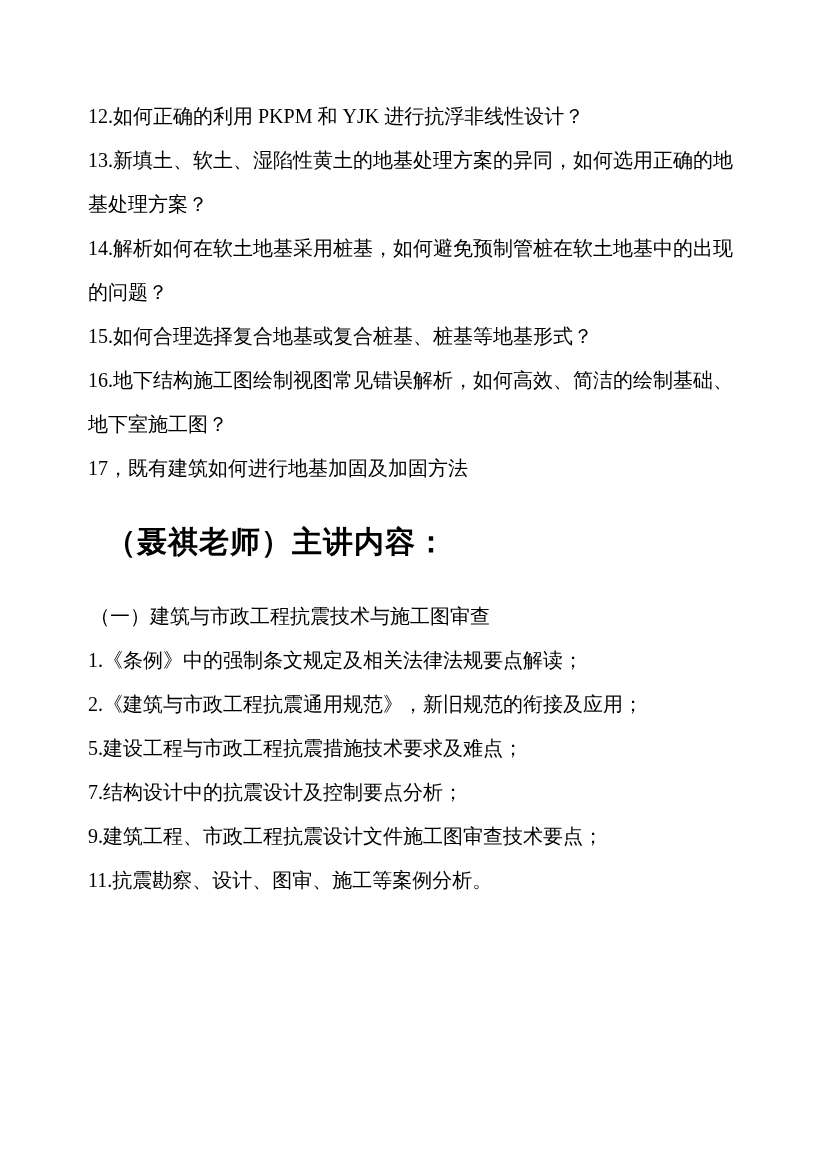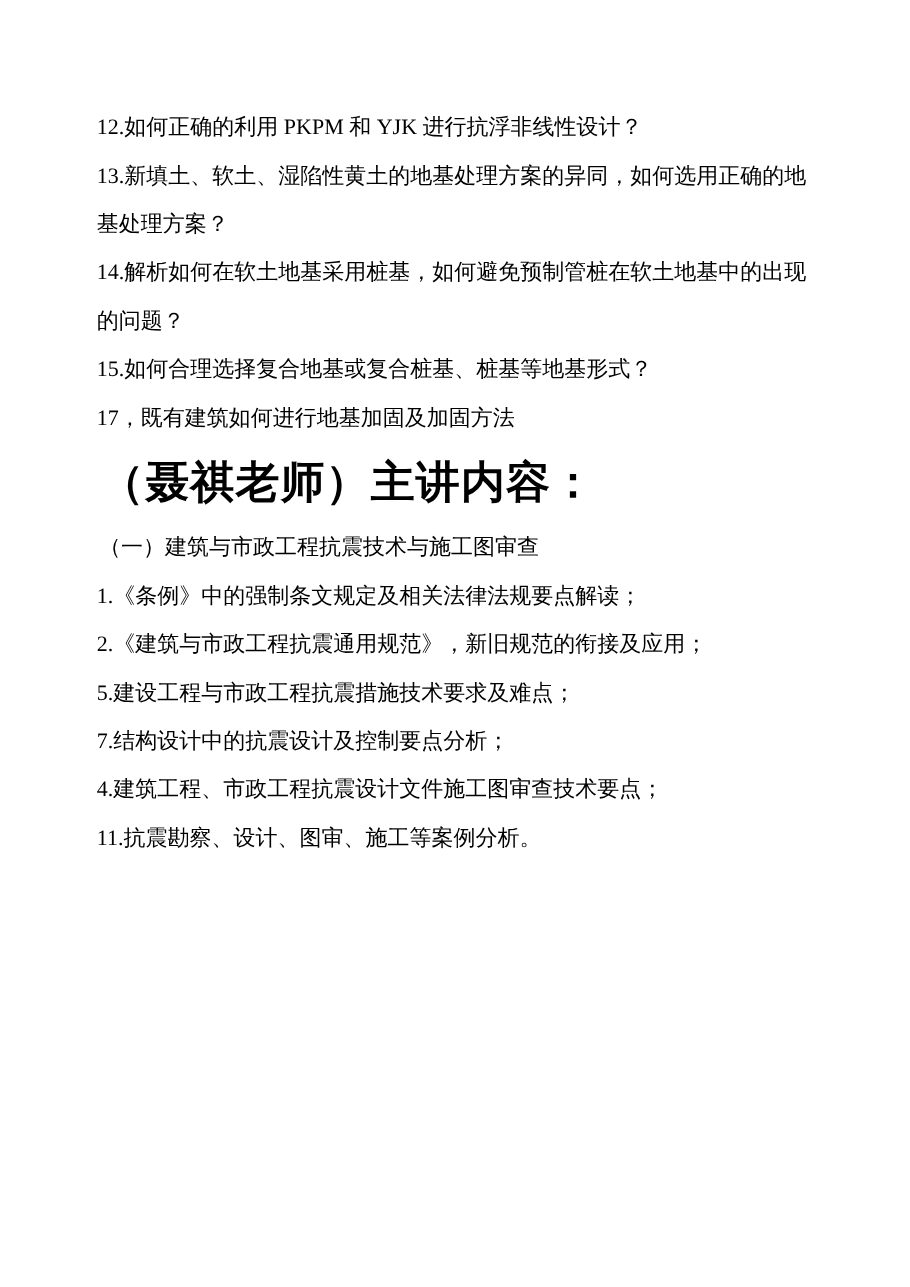--- a/index.html
+++ b/index.html
@@ -22,48 +22,49 @@
   }
   .para {
     margin: 0;
     font-size: 20px;
     font-weight: normal;
     line-height: 44px;
     text-align: left;
     word-break: break-all;
   }
   .doc-heading {
-    margin: 1px;
+    margin: 16px;
     padding-left: 2px;
-    font-size: 40px;
+    font-size: 30px;
     font-weight: bold;
     line-height: 72px;
     letter-spacing: 1px;
     white-space: nowrap;
   }
   .section-title {
     padding-left: 2px;
   }
 </style>
 </head>
 <body>
 
 <div class="page">
 
   <p class="para">12.如何正确的利用 PKPM 和 YJK 进行抗浮非线性设计？</p>
   <p class="para">13.新填土、软土、湿陷性黄土的地基处理方案的异同，如何选用正确的地基处理方案？</p>
   <p class="para">14.解析如何在软土地基采用桩基，如何避免预制管桩在软土地基中的出现的问题？</p>
   <p class="para">15.如何合理选择复合地基或复合桩基、桩基等地基形式？</p>
+  <p class="para">16.地下结构施工图绘制视图常见错误解析，如何高效、简洁的绘制基础、地下室施工图？</p>
   <p class="para">17，既有建筑如何进行地基加固及加固方法</p>
 
   <h1 class="doc-heading">（聂祺老师）主讲内容：</h1>
 
   <p class="para section-title">（一）建筑与市政工程抗震技术与施工图审查</p>
 
   <p class="para">1.《条例》中的强制条文规定及相关法律法规要点解读；</p>
   <p class="para">2.《建筑与市政工程抗震通用规范》，新旧规范的衔接及应用；</p>
   <p class="para">5.建设工程与市政工程抗震措施技术要求及难点；</p>
   <p class="para">7.结构设计中的抗震设计及控制要点分析；</p>
-  <p class="para">4.建筑工程、市政工程抗震设计文件施工图审查技术要点；</p>
+  <p class="para">9.建筑工程、市政工程抗震设计文件施工图审查技术要点；</p>
   <p class="para">11.抗震勘察、设计、图审、施工等案例分析。</p>
 
 
 </div>
 
 </body></html>

